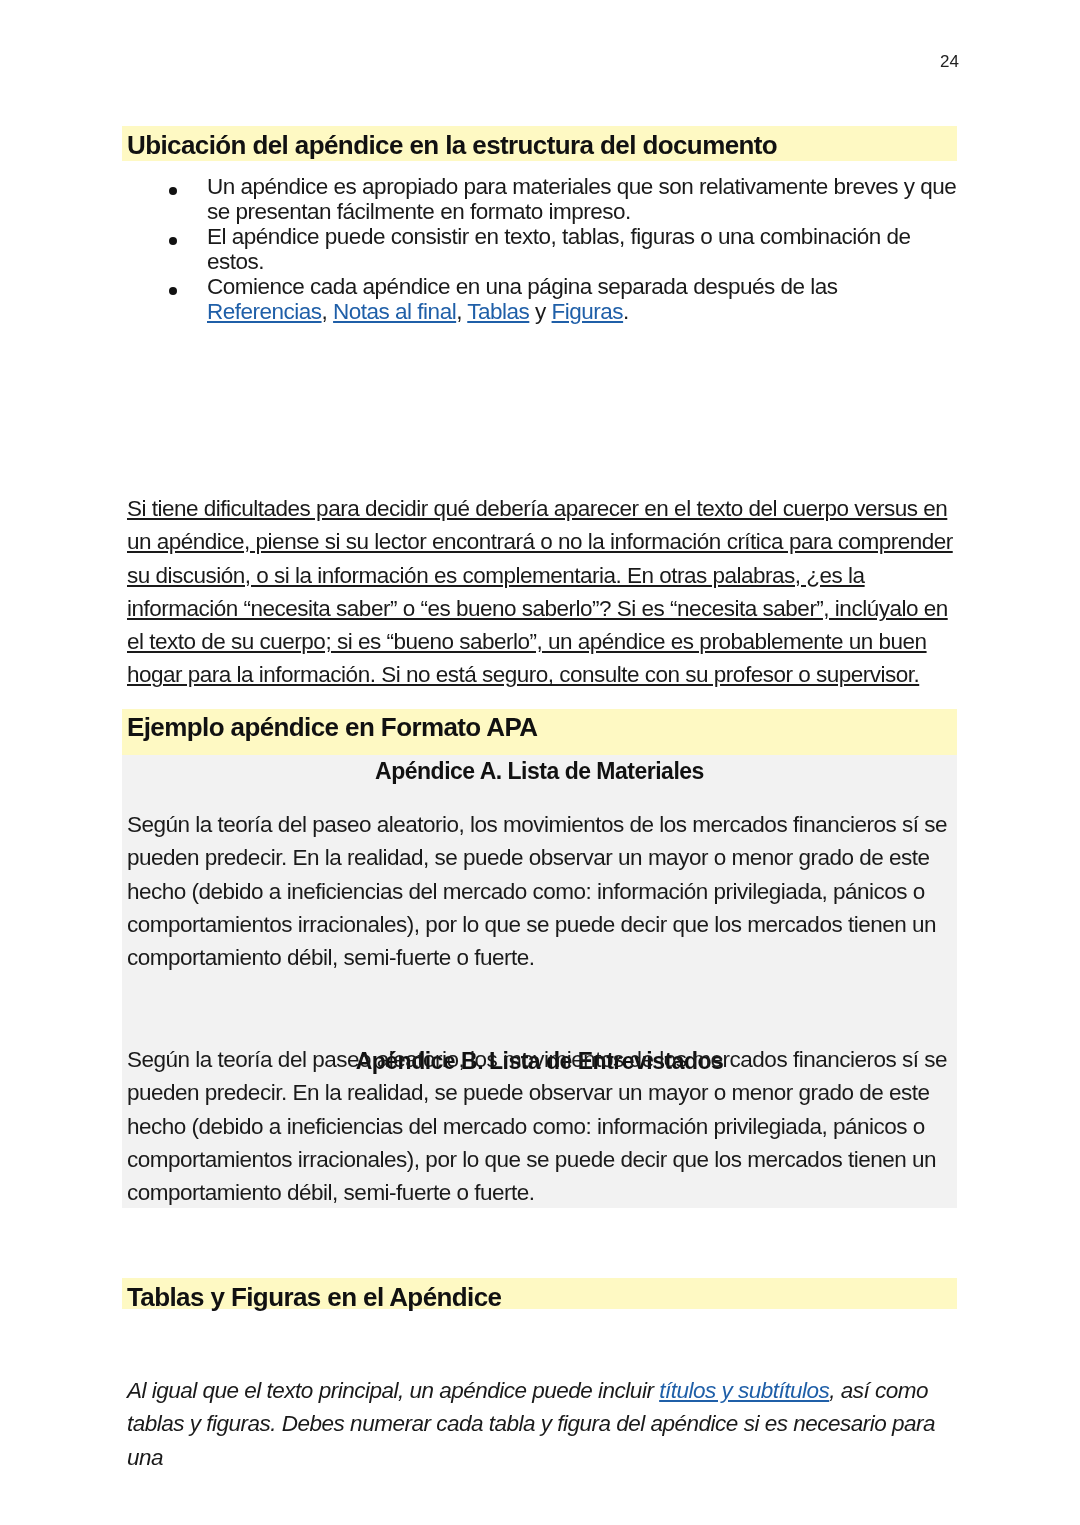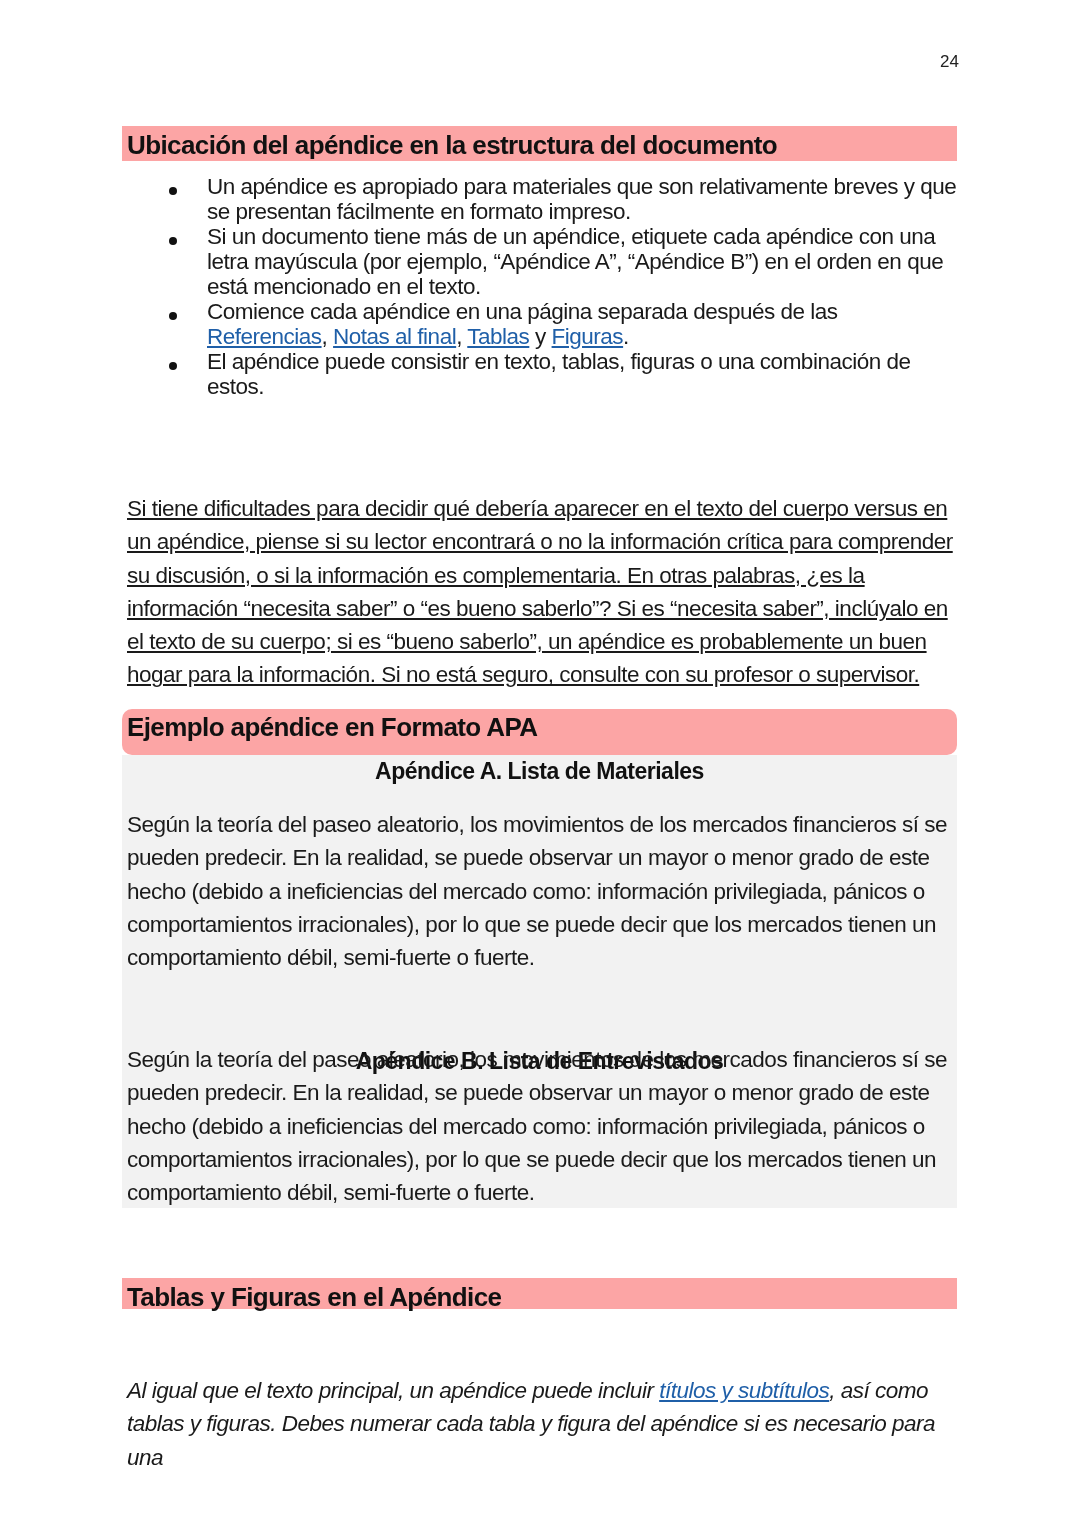--- a/index.html
+++ b/index.html
@@ -20,29 +20,29 @@
       top: 52px;
       left: 930px;
       font-size: 17px;
       color: #222;
       margin-left: 10px;
     }
     .heading-bar {
       position: absolute;
       left: 122px;
       width: 835px;
-      background: #fca5a5;
+      background: #fef9c3;
       box-sizing: border-box;
       padding-left: 5px;
       font-weight: bold;
       color: #111;
       letter-spacing: -0.6px;
     }
     #h1 { top: 126px; height: 35px; font-size: 26px; line-height: 38px; }
-    #h2 { top: 709px; height: 46px; font-size: 26px; line-height: 36px; border-radius: 10px; }
+    #h2 { top: 709px; height: 46px; font-size: 26px; line-height: 36px; }
     #h3 { top: 1278px; height: 31px; font-size: 26px; line-height: 38px; }
 
     .bullets {
       position: absolute;
       top: 174px;
       left: 165px;
       width: 795px;
       margin: 0;
       padding: 0;
       list-style: none;
@@ -109,29 +109,25 @@
 
 <div id="h1" class="heading-bar">Ubicación del apéndice en la estructura del documento</div>
 
 <ul class="bullets">
   <li>
     <span class="bullet-dot"></span>
     <span>Un apéndice es apropiado para materiales que son relativamente breves y que se presentan fácilmente en formato impreso.</span>
   </li>
   <li>
     <span class="bullet-dot"></span>
-    <span>Si un documento tiene más de un apéndice, etiquete cada apéndice con una letra mayúscula (por ejemplo, “Apéndice A”, “Apéndice B”) en el orden en que está mencionado en el texto.</span>
+    <span>El apéndice puede consistir en texto, tablas, figuras o una combinación de estos.</span>
   </li>
   <li>
     <span class="bullet-dot"></span>
     <span>Comience cada apéndice en una página separada después de las </span><a class="link">Referencias</a><span>, </span><a class="link">Notas al final</a><span>, </span><a class="link">Tablas</a><span> y </span><a class="link">Figuras</a><span>.</span>
-  </li>
-  <li>
-    <span class="bullet-dot"></span>
-    <span>El apéndice puede consistir en texto, tablas, figuras o una combinación de estos.</span>
   </li>
 </ul>
 
 <p id="p1" class="para">Si tiene dificultades para decidir qué debería aparecer en el texto del cuerpo versus en un apéndice, piense si su lector encontrará o no la información crítica para comprender su discusión, o si la información es complementaria. En otras palabras, ¿es la información “necesita saber” o “es bueno saberlo”? Si es “necesita saber”, inclúyalo en el texto de su cuerpo; si es “bueno saberlo”, un apéndice es probablemente un buen hogar para la información. Si no está seguro, consulte con su profesor o supervisor.</p>
 
 <div id="h2" class="heading-bar">Ejemplo apéndice en Formato APA</div>
 <div class="example-box"></div>
 
 <div id="atA" class="appendix-title">Apéndice A. Lista de Materiales</div>
 <p id="pA" class="para">Según la teoría del paseo aleatorio, los movimientos de los mercados financieros sí se pueden predecir. En la realidad, se puede observar un mayor o menor grado de este hecho (debido a ineficiencias del mercado como: información privilegiada, pánicos o comportamientos irracionales), por lo que se puede decir que los mercados tienen un comportamiento débil, semi-fuerte o fuerte.</p>

